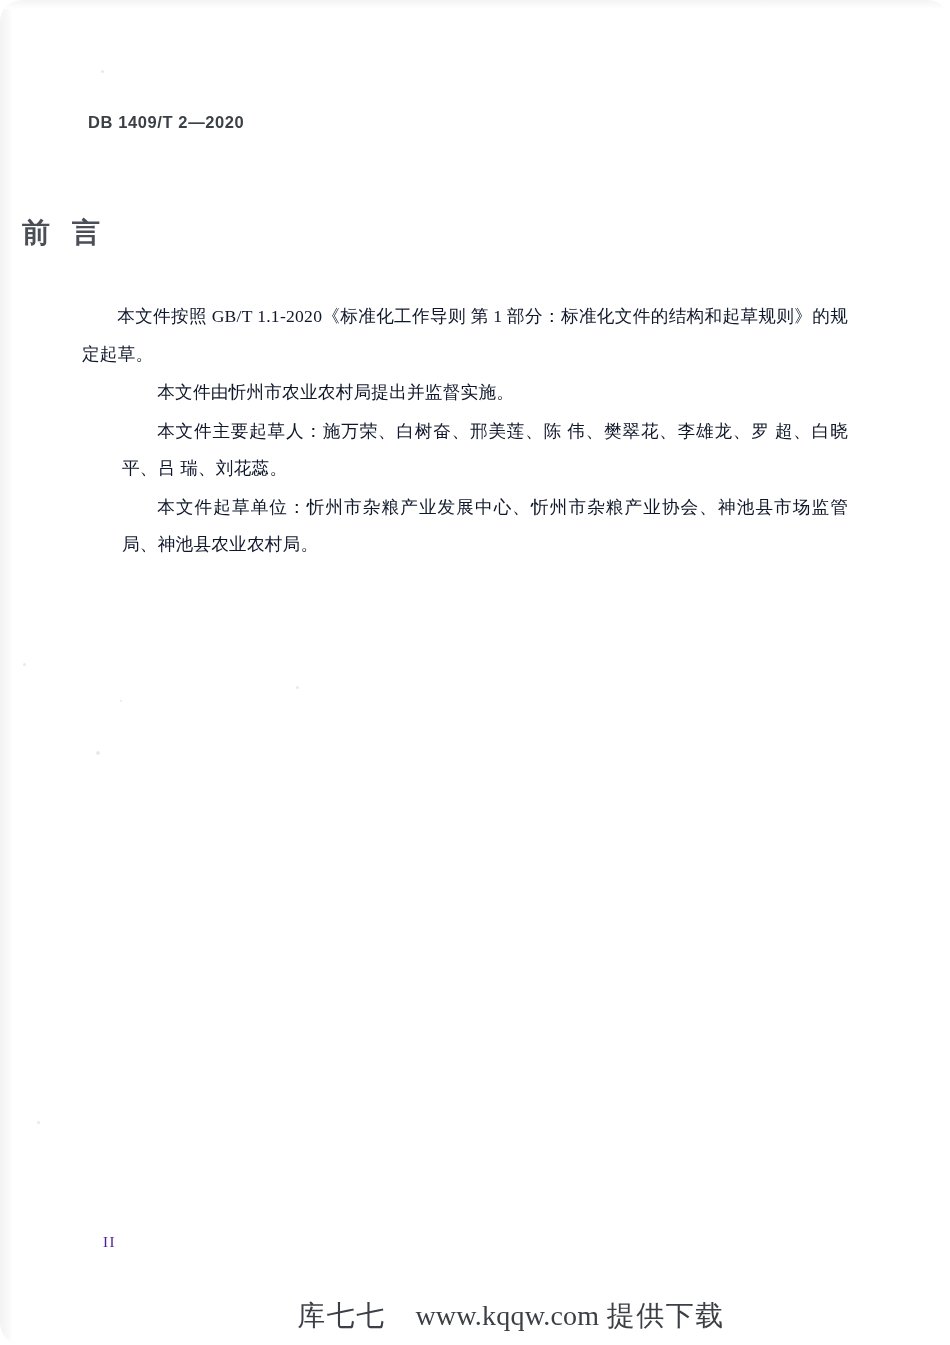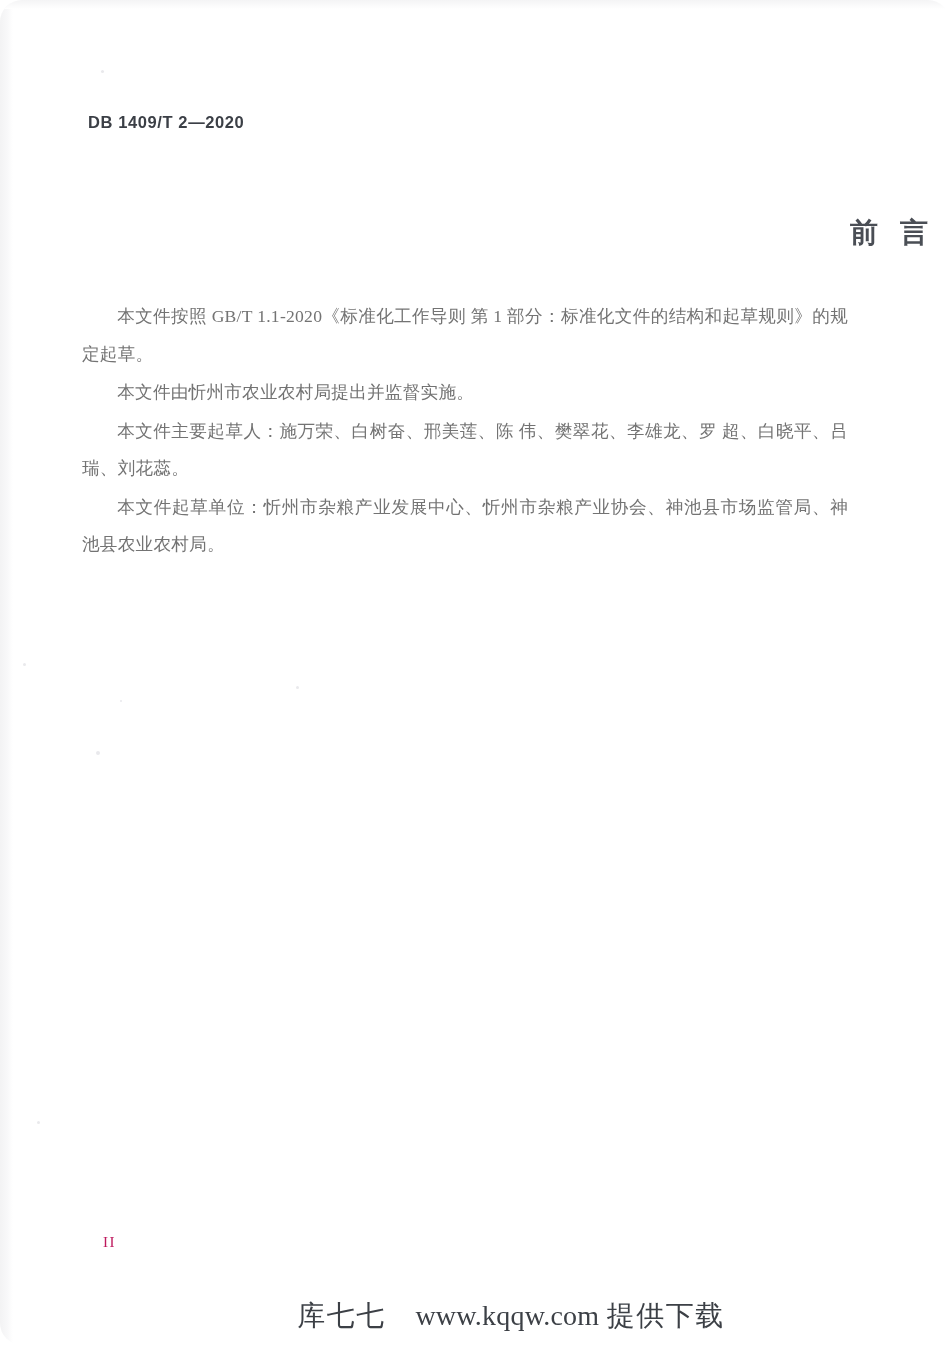--- a/index.html
+++ b/index.html
@@ -56,62 +56,63 @@
     color: #3b3f46;
     white-space: nowrap;
   }
 
   
   .doc-title {
     position: absolute;
     left: 0;
     top: 214px;
     width: 950px;
-    text-align: right;
+    text-align: left;
     font-family: "Liberation Sans", "DejaVu Sans", sans-serif;
     font-weight: bold;
     font-size: 28px;
     letter-spacing: 22px;
     text-indent: 22px;
     color: #4a4e55;
   }
 
   
   .body-block {
     position: absolute;
     left: 82px;
     top: 298px;
     width: 766px;
   }
 
   .para {
     font-family: "Liberation Serif", "DejaVu Serif", serif;
     font-size: 17.6px;
     line-height: 37.5px;
-    color: #737373;
+    color: #0f172a;
     text-align: justify;
     text-justify: inter-ideograph;
     text-indent: 2em;
     margin: 0 0 1px 0;
     letter-spacing: 0.25px;
   }
 
   .para + .para {
     margin-top: 0px;
+    margin-left: 40px;
   }
 
   
   .folio {
     position: absolute;
     left: 103px;
     top: 1234px;
     font-family: "Liberation Serif", "DejaVu Serif", serif;
     font-size: 15px;
     letter-spacing: 1.5px;
-    color: #be185d;
+    color: #4c1d95;
   }
 
   
   .watermark {
     position: absolute;
     left: 0;
     top: 1297px;
     width: 950px;
     text-align: center;
     font-family: "Liberation Serif", "DejaVu Serif", serif;

